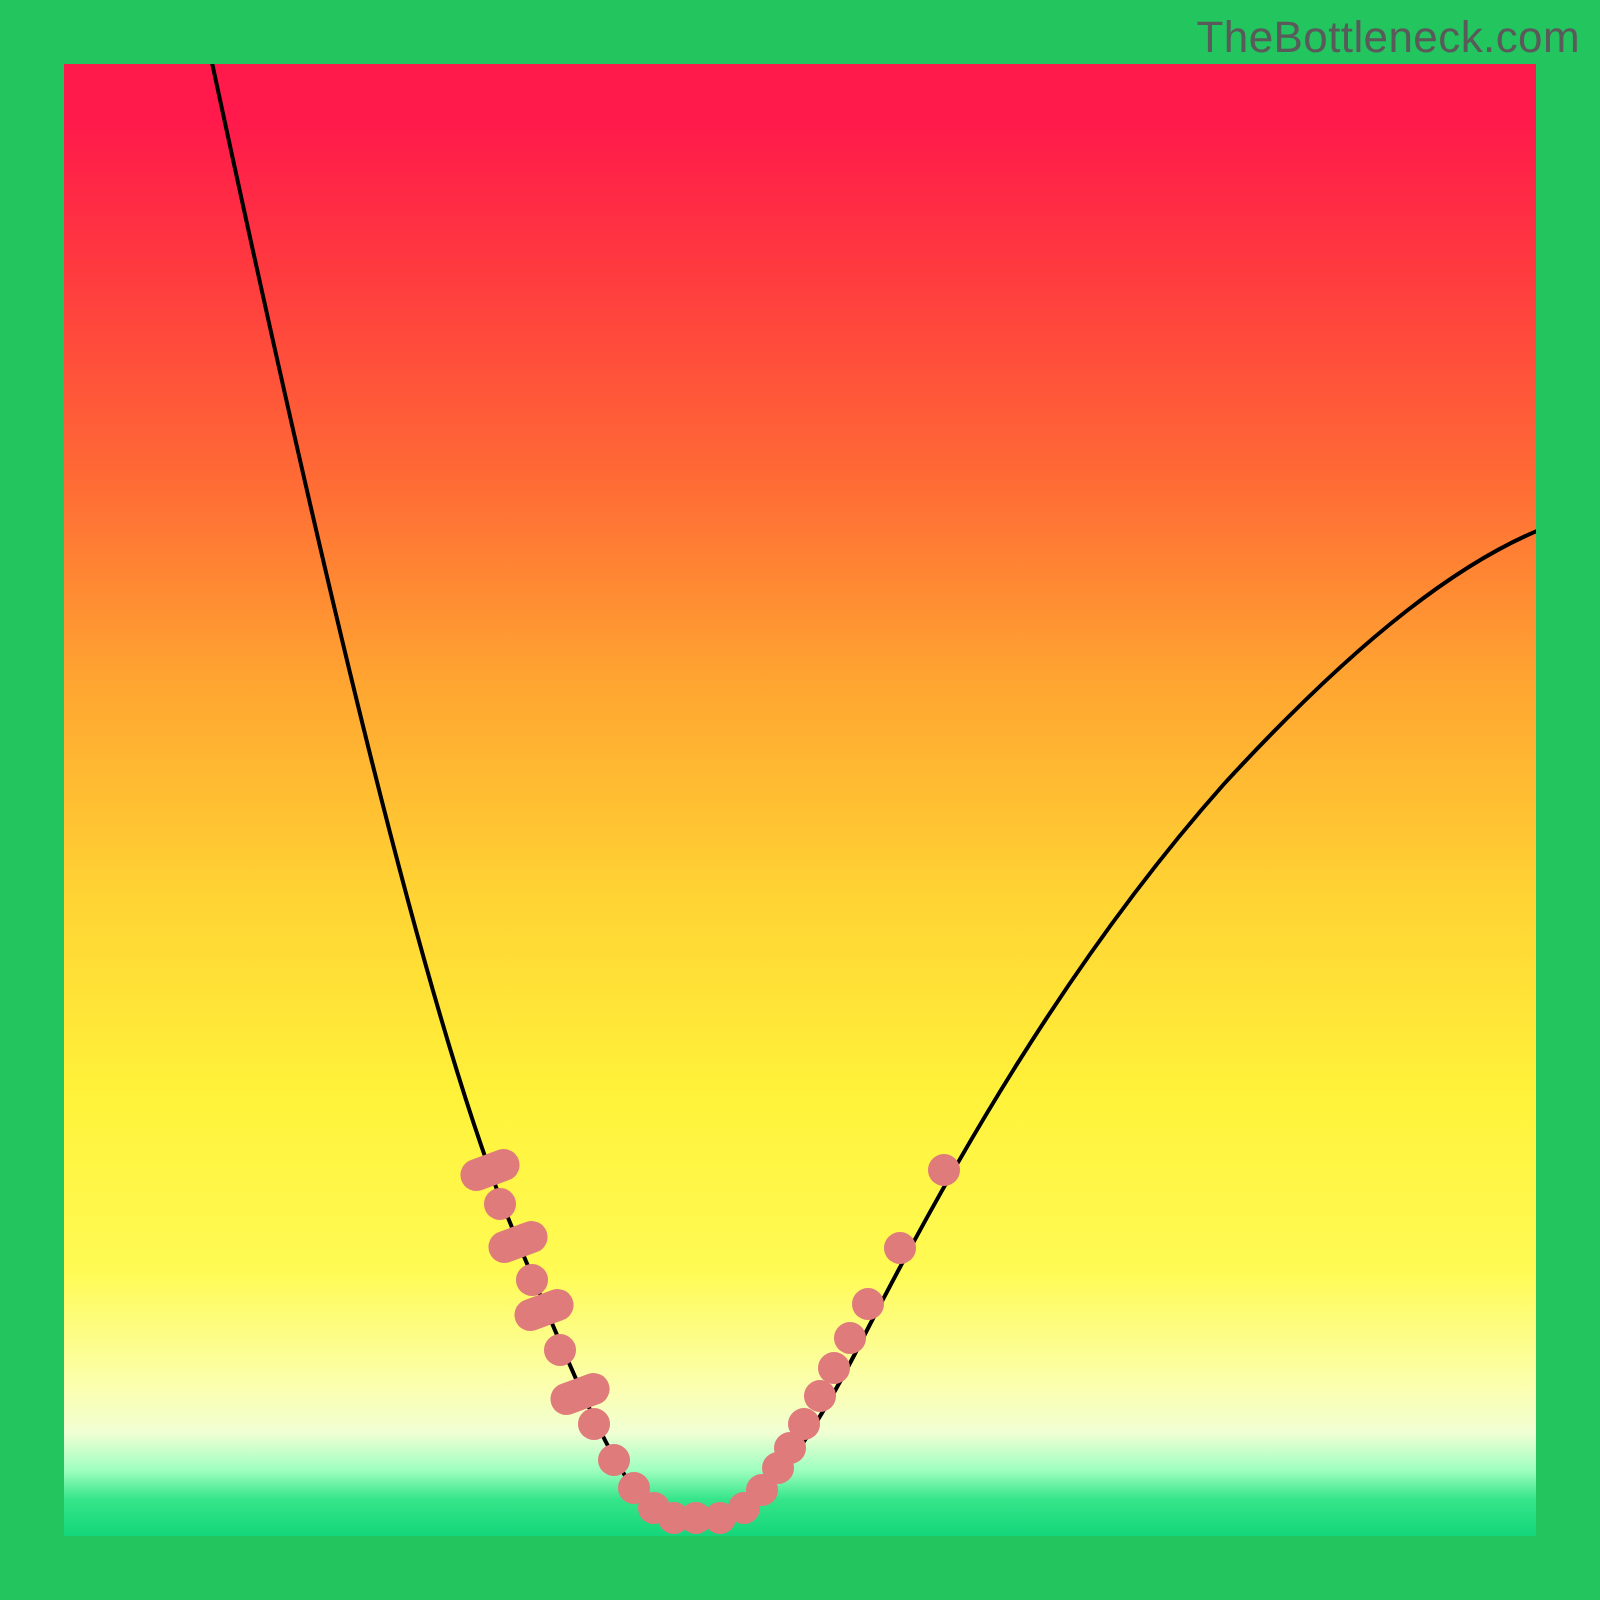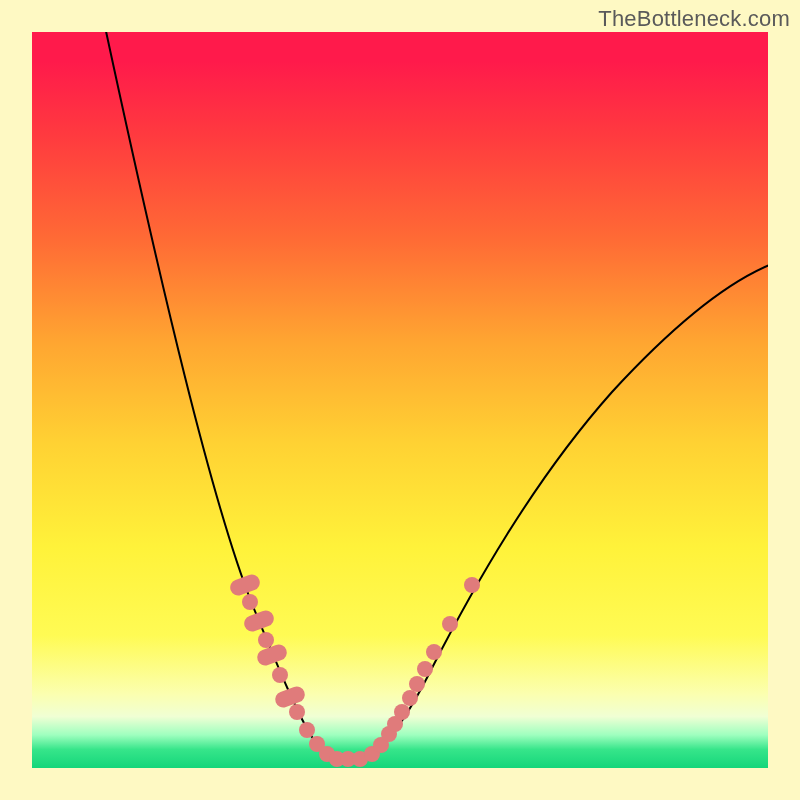--- a/index.html
+++ b/index.html
@@ -10,21 +10,21 @@
     background: #000;
     overflow: hidden;
     font-family: Arial, Helvetica, sans-serif;
   }
   .frame {
     position: absolute;
     left: 0;
     top: 0;
     width: 800px;
     height: 800px;
-    background: #fef9c3;
+    background: #22c55e;
   }
   .plot-area {
     position: absolute;
     left: 32px;
     top: 32px;
     width: 736px;
     height: 736px;
     overflow: hidden;
   }
   .gradient {

